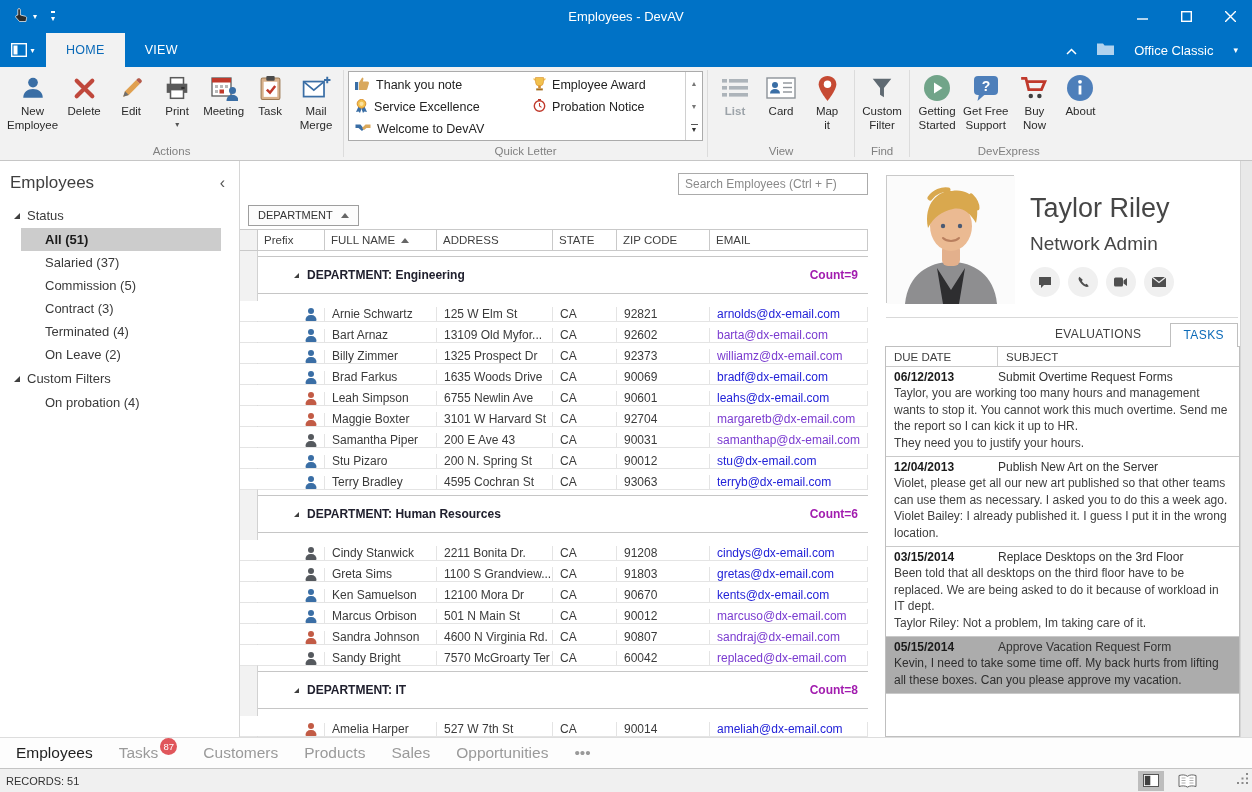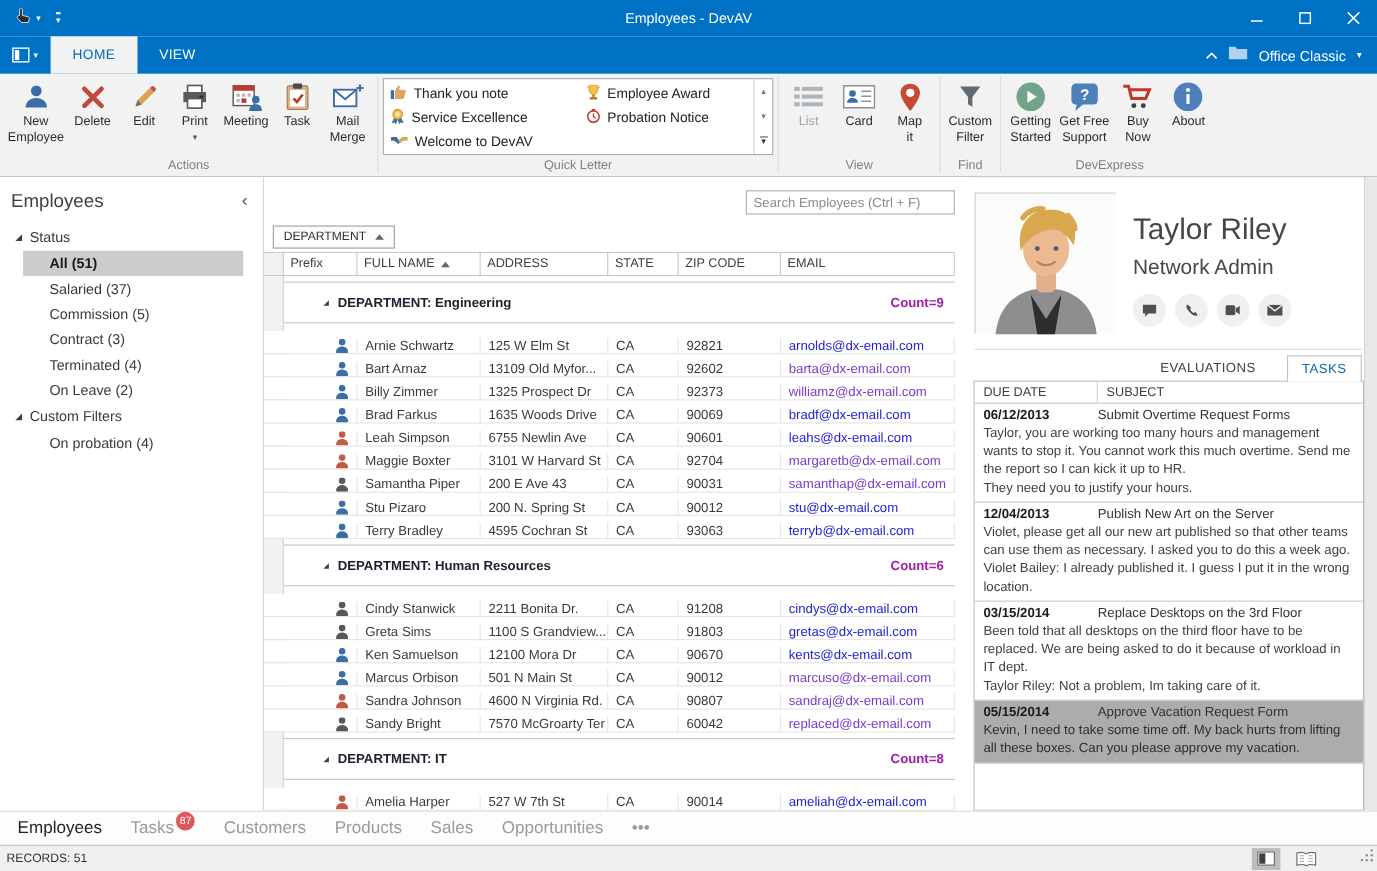--- a/index.html
+++ b/index.html
@@ -14,34 +14,34 @@
   .qat-custom { color:#fff; font-size:8px; border-top:2px solid #fff; padding-top:1px; margin-left:10px; }
   .title-text { position:absolute; left:0; right:0; text-align:center; color:#fff; font-size:13px; }
   .win-controls { margin-left:auto; display:flex; align-items:center; gap:0; z-index:2; }
   .win-btn { width:44px; height:33px; display:flex; align-items:center; justify-content:center; color:#fff; }
 
   
   .tabrow { height:34px; background:#0072C6; display:flex; align-items:stretch; flex:0 0 34px; position:relative; }
   .appmenu { width:46px; display:flex; align-items:center; justify-content:center; gap:3px; }
   .rtab { padding:0 20px; display:flex; align-items:center; color:#fff; font-size:12.5px; letter-spacing:.3px; }
   .rtab.active { background:#F2F2F2; color:#0B6AB8; }
-  .tabrow-right { margin-left:auto; display:flex; align-items:center; gap:10px; padding-right:14px; color:#fff; }
+  .tabrow-right { margin-left:auto; display:flex; align-items:center; gap:20px; padding-right:14px; color:#fff; }
   .skin-label { font-size:13px; color:#fff; }
   .small-caret { font-size:9px; color:#fff; }
 
   
   .ribbon { height:94px; background:#F2F2F2; border-bottom:1px solid #C6C6C6; display:flex; flex:0 0 94px; }
   .rgroup { display:flex; flex-direction:column; }
   .rgroup-body { flex:1; display:flex; align-items:flex-start; padding:4px 4px 0 4px; }
   .rgroup-label { text-align:center; color:#808080; font-size:11.5px; padding:1px 0 3px; }
   .rsep { width:1px; background:#DCDCDC; margin:3px 0; }
   .rbtn { min-width:46px; padding:2px 3px; display:flex; flex-direction:column; align-items:center; }
   .rbtn .ric { height:30px; display:flex; align-items:center; justify-content:center; }
   .rbtn-label { font-size:11.5px; color:#2B2B2B; text-align:center; white-space:pre-line; line-height:1.2; margin-top:2px; }
-  .rbtn-label.disabled { color:#9CA3A9; }
+  .rbtn-label.disabled { color:#9CA3A9;font-weight:bold; }
   .print-caret { font-size:8px; color:#555; margin-top:1px; }
 
   .gallery-wrap { display:flex; flex-direction:column; }
   .gallery { border:1px solid #ABABAB; background:#fff; display:flex; height:70px; margin-top:2px; }
   .g-items { display:grid; grid-auto-flow:column; grid-template-rows:repeat(3,22px); grid-template-columns:178px 152px; padding:2px 0 0 6px; }
   .g-item { display:flex; align-items:center; gap:6px; font-size:12.5px; color:#222; }
   .g-arrows { width:17px; border-left:1px solid #D0D0D0; display:flex; flex-direction:column; }
   .g-arrow { flex:1; display:flex; align-items:center; justify-content:center; font-size:7px; color:#777; }
   .g-arrow.more span { border-top:1.5px solid #555; padding-top:1px; color:#333; }
 

